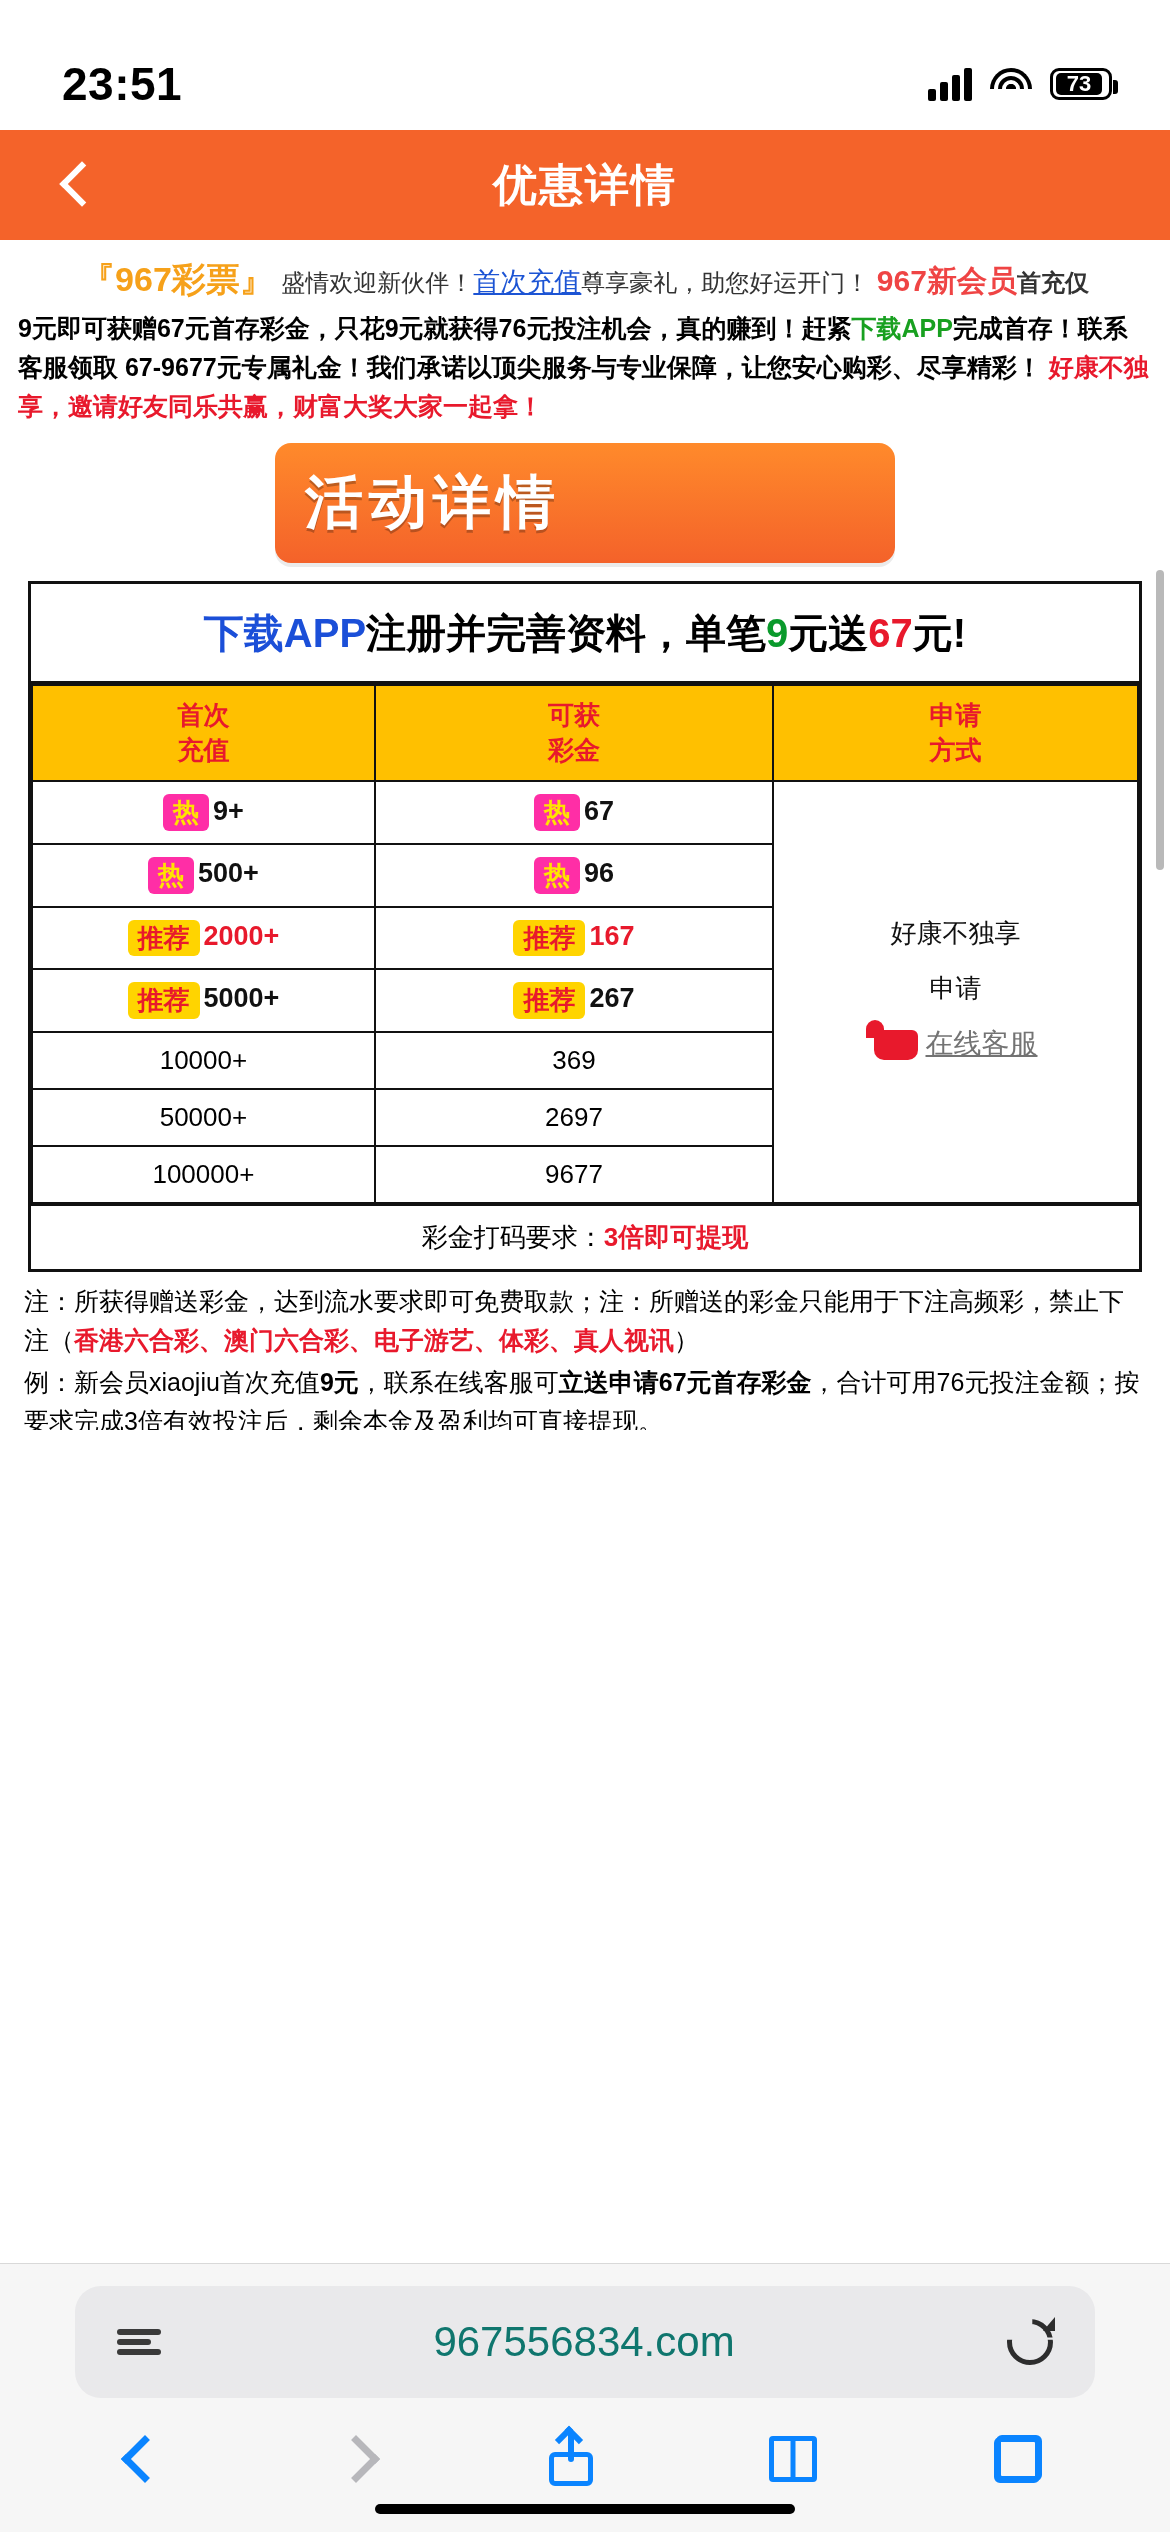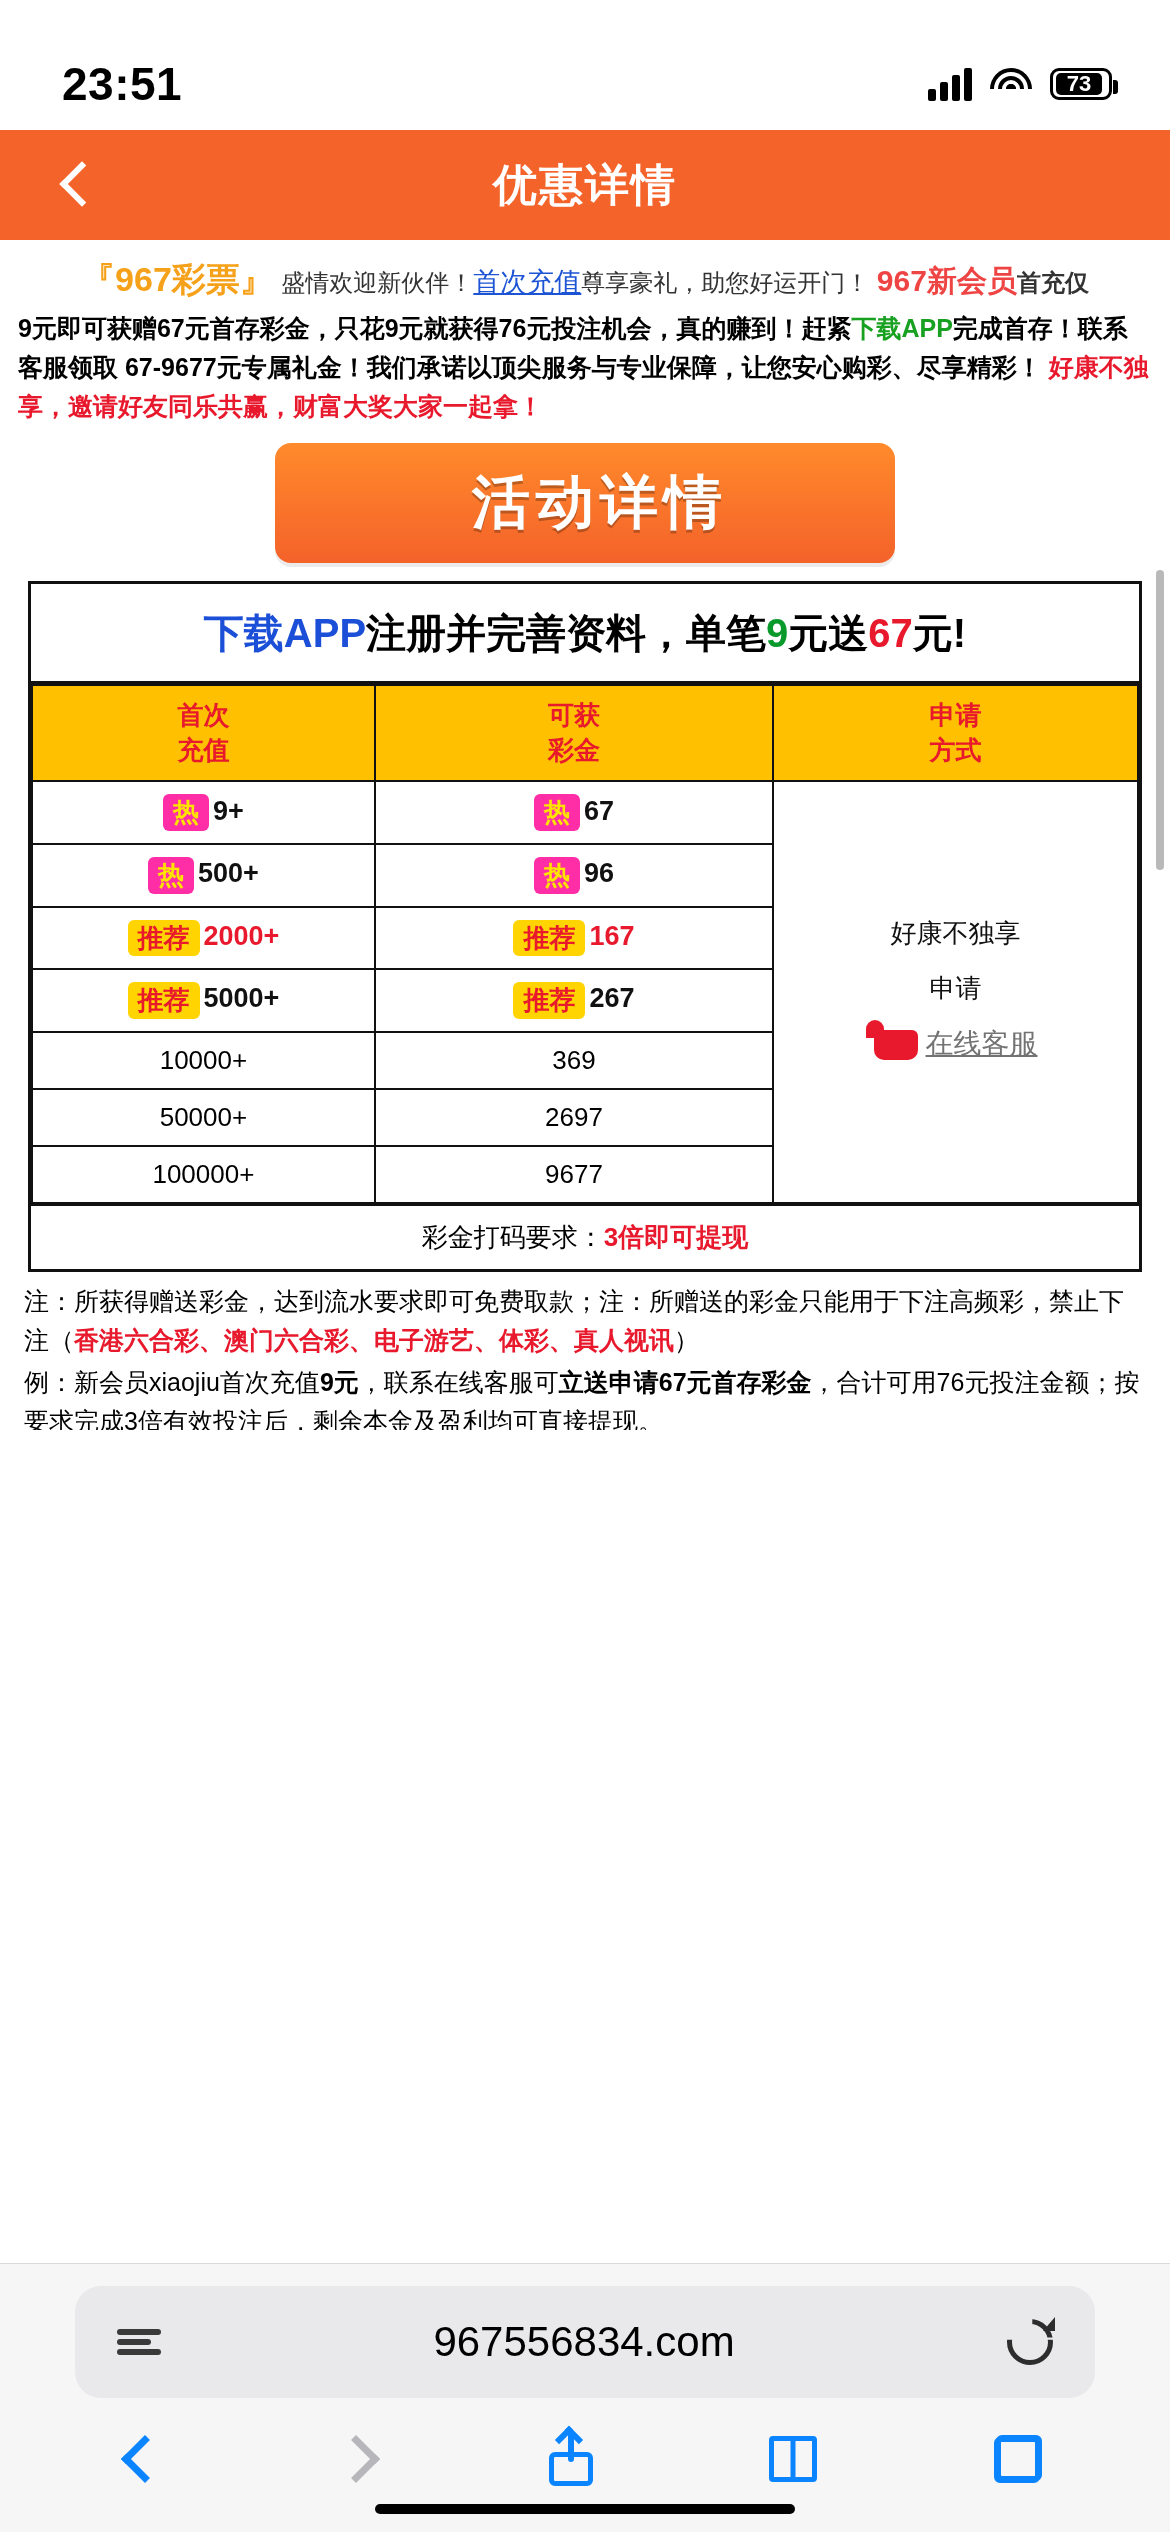--- a/index.html
+++ b/index.html
@@ -61,21 +61,21 @@
   .tb-para { font-size: 25px; line-height: 1.55; color:#000; font-weight:700; margin-top: 4px; }
   .tb-para .g { color:#18a020; }
   .tb-para .r { color:#e8192c; }
 
   
   .ribbon-wrap { margin: 18px 0 10px; display:flex; justify-content:center; position: relative;}
   .ribbon {
     width: 620px; height: 120px;
     background: linear-gradient(180deg,#ff8a2b 0%, #f4622a 100%);
     border-radius: 16px;
-    display:flex; align-items:center; justify-content:center;
+    display:flex; align-items:center; 
     position: relative;
     box-shadow: 0 4px 0 rgba(0,0,0,0.08);
     padding-left: 30px;
   }
   .ribbon:before, .ribbon:after{
     content:""; position:absolute; top: 18px; width: 80px; height: 84px;
     background: linear-gradient(180deg,#f4622a,#d9481c);
     z-index:-1;
   }
   .ribbon:before { left: -62px; clip-path: polygon(0 0,100% 0,100% 100%,0 70%);}
@@ -133,21 +133,21 @@
   }
   .urlbar-wrap { display:flex; justify-content:center; }
   .urlbar {
     width: 1020px; height: 112px; background:#e9e9eb; border-radius: 26px;
     display:flex; align-items:center; padding: 0 42px; position: relative;
   }
   .aa-icon { font-size: 36px; color:#3f3f3f; display:flex; flex-direction:column; gap:4px;}
   .aa-icon .l1{ width:44px;height:6px;background:#3a3a3a;border-radius:3px;}
   .aa-icon .l2{ width:34px;height:6px;background:#3a3a3a;border-radius:3px;}
   .aa-icon .l3{ width:44px;height:6px;background:#3a3a3a;border-radius:3px;}
-  .url-text { flex:1; text-align:center; font-size: 42px; color:#000000; }
+  .url-text { flex:1; text-align:center; font-size: 42px; color:#0f766e; }
   .reload { width: 46px; height: 46px; position: relative; }
   .reload:before{
     content:""; position:absolute; inset:0; border:5px solid #2d2d2d; border-radius:50%;
     clip-path: polygon(0 0, 100% 0, 100% 40%, 55% 40%, 55% 0, 0 0, 0 100%, 100% 100%, 100% 45%, 0 45%);
   }
   .reload:after{
     content:""; position:absolute; right:-2px; top:-2px;
     border-left: 12px solid transparent; border-right:0;
     border-bottom: 14px solid #2d2d2d;
   }

